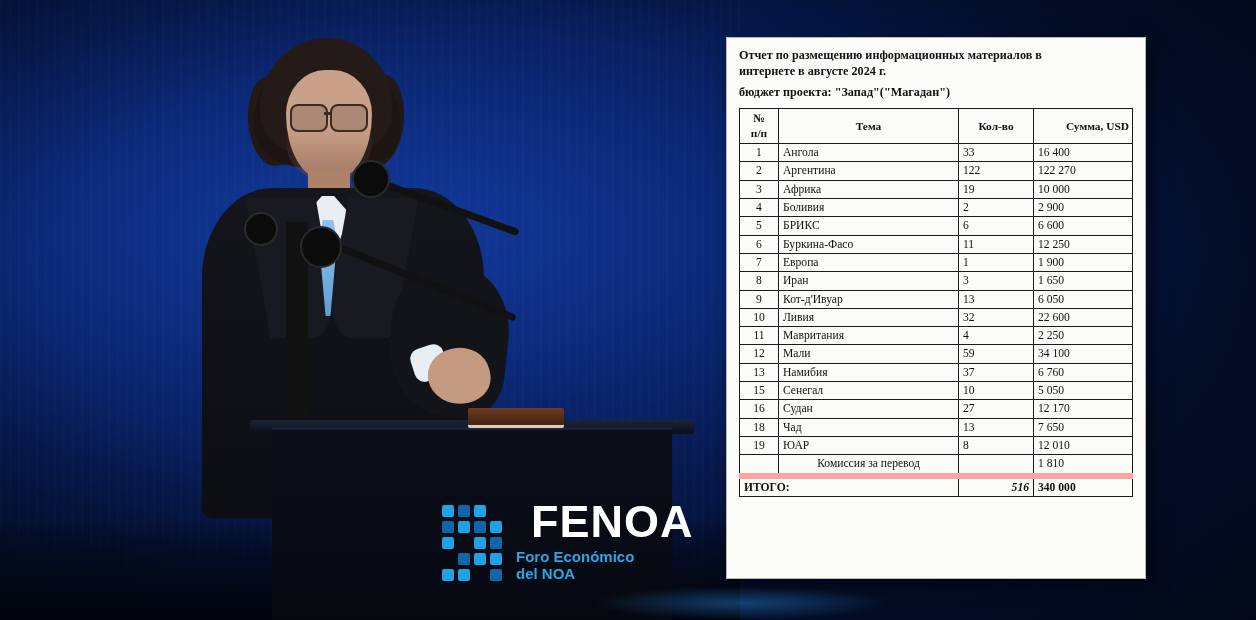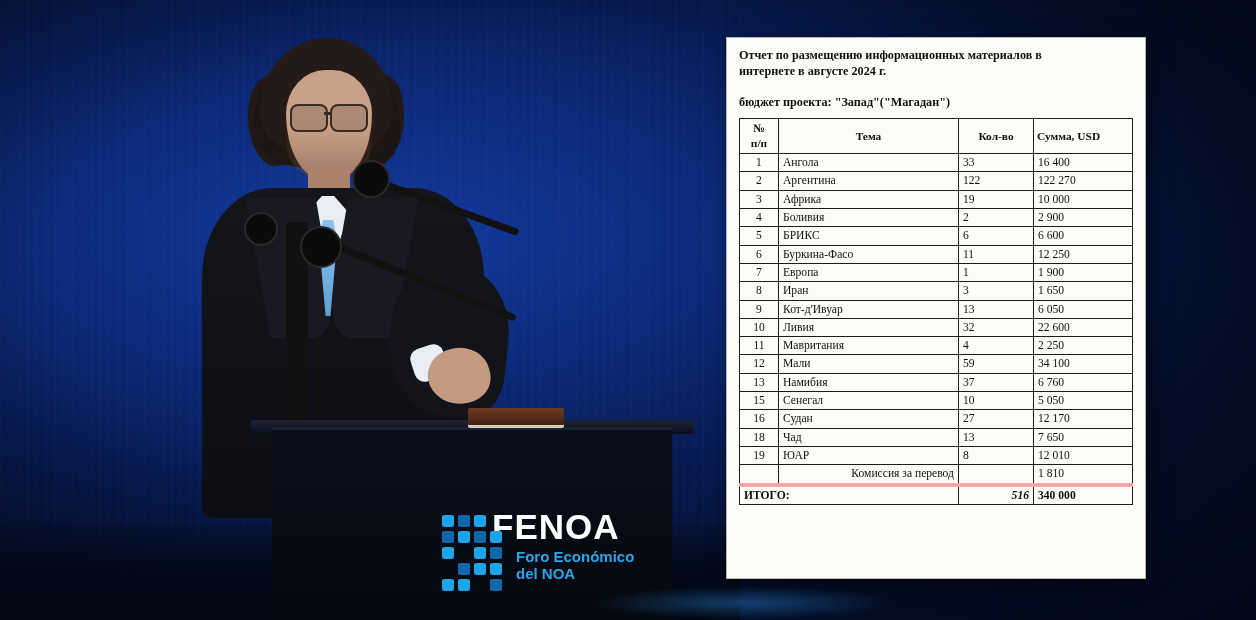--- a/index.html
+++ b/index.html
@@ -152,22 +152,22 @@
   }
   .logo-dots {
     position: absolute; left: -10px; top: 6px; width: 62px; height: 78px;
     display: grid; grid-template-columns: repeat(4, 12px); grid-template-rows: repeat(5, 12px);
     gap: 4px;
   }
   .logo-dots i { display: block; width: 12px; height: 12px; background: #1ea2e8; border-radius: 2px; }
   .logo-dots i.dim { background: #0f66a8; }
   .logo-dots i.off { background: transparent; }
   .logo-title {
-    font-size: 35px; font-weight: 700; letter-spacing: 1px; line-height: 1;
-    color: #ffffff; margin-left: 40px;
+    font-size: 45px; font-weight: 700; letter-spacing: 1px; line-height: 1;
+    color: #ffffff; margin-left: 79px;
   }
   .logo-sub {
     margin-left: 64px; margin-top: 4px; font-size: 15px; font-weight: 700;
     color: #2aa6e8; line-height: 1.15;
   }
   .podium-glow {
     position: absolute; left: 320px; bottom: 0; width: 300px; height: 34px;
     background: radial-gradient(ellipse at center, rgba(40,130,210,.45) 0%, rgba(40,130,210,0) 70%);
   }
 
@@ -178,21 +178,21 @@
     box-shadow: 0 0 0 1px #b9b9b2, 4px 6px 18px rgba(0,0,0,.55);
     padding: 10px 12px 6px 12px;
     box-sizing: border-box;
     color: #111;
   }
   .doc-title {
     font-family: "Liberation Serif", serif;
     font-weight: 700;
     font-size: 12.2px;
     line-height: 1.28;
-    margin: 0 0 16px 0;
+    margin: 0 0 6px 0;
   }
   .doc-budget {
     font-family: "Liberation Serif", serif;
     font-weight: 700;
     font-size: 12.2px;
     line-height: 1.3;
     margin: 3px 0 7px 0;
   }
   table.report {
     width: 100%;
@@ -210,26 +210,26 @@
     font-weight: 700;
     font-size: 11.4px;
     padding: 2px 3px;
   }
   .col-num { width: 30px; text-align: center; }
   .col-theme { text-align: left; }
   .col-qty { width: 66px; }
   .col-sum { width: 90px; }
   tr.total td {
     font-weight: 700;
-    border-top: 4px solid #fca5a5;
+    border-top: 6px solid #fca5a5;
   }
   .total-label { text-align: left; }
   .total-qty { text-align: right; font-style: italic; }
   .total-sum { text-align: left; }
-  .fee-label { text-align: right; }
+  .fee-label { text-align: center; }
 </style>
 </head>
 <body>
 
 <div id="stage">
 
   <div class="bg"></div>
   <div class="bg-stripes"></div>
   <div class="bg-vignette"></div>
   <div class="floor"></div>
@@ -306,21 +306,21 @@
 
     <table class="report">
       <thead>
         <tr>
           <th class="col-num">
             <span>№</span><br>
             <span>п/п</span>
           </th>
           <th class="col-theme" style="text-align:center">Тема</th>
           <th class="col-qty" style="text-align:center">Кол-во</th>
-          <th class="col-sum" style="text-align:left">Сумма, USD</th>
+          <th class="col-sum" style="text-align:right">Сумма, USD</th>
         </tr>
       </thead>
       <tbody id="report-body">
           <tr>
             <td class="col-num">1</td>
             <td class="col-theme">Ангола</td>
             <td class="col-qty">33</td>
             <td class="col-sum">16 400</td>
           </tr>
           <tr>

